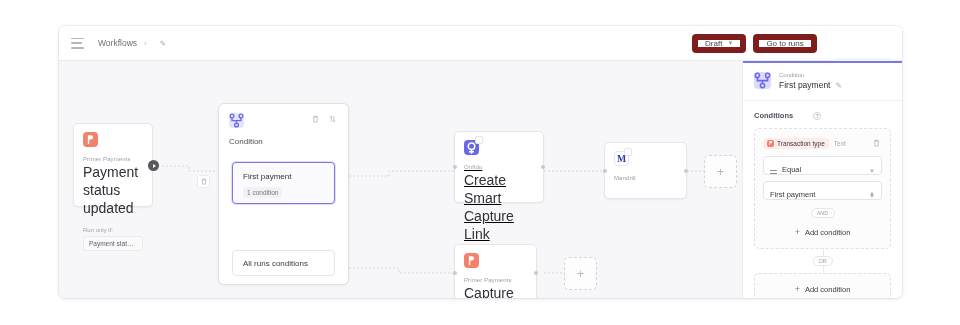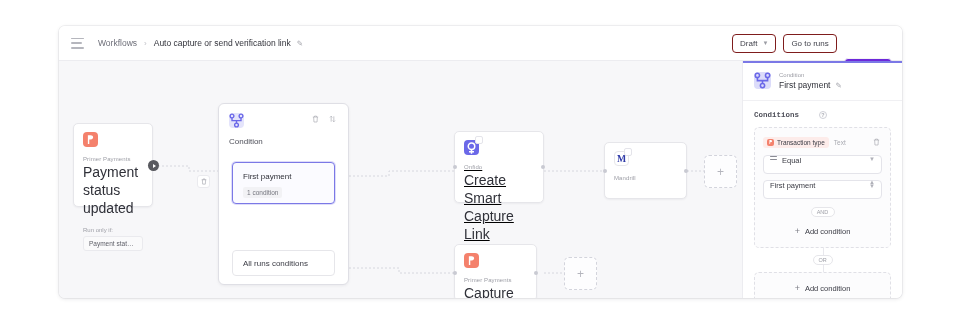--- a/index.html
+++ b/index.html
@@ -33,28 +33,28 @@
   .hamb i { display: block; height: 1.5px; background: #b5b6bd; border-radius: 1px; }
   .hamb i:nth-child(2) { width: 85%; }
   .crumb { font-size: 8.5px; color: #6d6e78; white-space: nowrap; }
   .crumb.link { cursor: pointer; }
   .crumb-sep { font-size: 8px; color: #c0c1c8; margin: 0 7px; }
   .crumb.cur { color: #33343c; }
   .pencil { margin-left: 6px; font-size: 7.5px; color: #9a9ba3; cursor: pointer; }
   .hdr-sp { flex: 1 1 auto; }
 
   .btn {
-    height: 19px; border: 1px solid #7f1d1d; border-radius: 4px;
+    height: 19px; border: 6px solid #7f1d1d; border-radius: 4px;
     background: #fff; font-size: 8px; color: #43444d;
     display: flex; align-items: center; gap: 5px;
     padding: 0 7px; cursor: pointer; white-space: nowrap;
   }
   .btn .cv { font-size: 6px; color: #9b9ca4; }
   .btn.status { margin-right: 7px; }
-  .btn.runs { margin-right: 7px; }
+  .btn.runs { margin-right: 17px; }
   .btn.steps { margin-right: 7px; padding-left: 5px; gap: 6px; }
   .stepbadge {
     width: 11px; height: 11px; border-radius: 50%;
     background: #eeeefb; border: 1px dashed #aeaee6;
     color: #6b6bd6; font-size: 6px;
     display: flex; align-items: center; justify-content: center;
     flex: 0 0 11px;
   }
   .btn.publish {
     background: #6d28d9; border-color: #f3f3f6; color: #bcbdc5;
@@ -162,38 +162,38 @@
   .insp::before { content: ""; position: absolute; left: 0; right: 0; top: 0;
                   height: 2px; background: #7b78e6; }
   .insp-head { display: flex; align-items: flex-start; gap: 8px; padding: 11px 11px 10px;
                border-bottom: 1px solid #f0f0f3; }
   .insp-icon { width: 17px; height: 17px; border-radius: 4px; background: #dcdcfa;
                display: flex; align-items: center; justify-content: center; flex: 0 0 17px; }
   .insp-kicker { font-size: 6px; color: #9d9ea6; margin-bottom: 2px; }
   .insp-title { font-size: 8.5px; color: #2f3038; display: flex; align-items: center; gap: 5px; }
   .insp-body { flex: 1 1 auto; padding: 10px 11px; overflow: hidden; }
   .sec-lbl { font-size: 7.5px; color: #4e4f59; font-weight: bold;
-             display: flex; align-items: center; gap: 20px; margin-bottom: 8px; font-family: Liberation Mono, monospace; }
+             display: flex; align-items: center; gap: 20px; margin-bottom: 8px; }
   .qmark { width: 8px; height: 8px; border-radius: 50%; border: 1px solid #cfd0d7;
            color: #aaabb3; font-size: 5.5px; display: flex; align-items: center;
            justify-content: center; cursor: pointer; }
 
   .cardgrp { border: 1px dashed #e0e0e6; border-radius: 5px; background: #fcfcfd;
              padding: 8px; }
   .crow { display: flex; align-items: center; gap: 5px; margin-bottom: 7px; }
   .chip { display: flex; align-items: center; gap: 3px; background: #fdecea;
           border-radius: 3px; padding: 2px 4px; font-size: 6.5px; color: #3a3b44; }
   .chip .sq { width: 7px; height: 7px; border-radius: 2px; background: #f4816c;
               display: flex; align-items: center; justify-content: center; }
   .chip .sq svg { width: 3.5px; height: 4.5px; }
   .crow .typ { font-size: 6.5px; color: #a8a9b1; }
   .crow-sp { flex: 1 1 auto; }
 
   .field { height: 19px; border: 1px solid #e4e4ea; border-radius: 4px; background: #fff;
-           display: flex; align-items: flex-start; gap: 5px; padding: 0 6px; margin-bottom: 6px;
+           display: flex; align-items: flex-end; gap: 5px; padding: 0 6px; margin-bottom: 6px;
            font-size: 7.5px; color: #3a3b44; cursor: pointer; }
   .field .fsp { flex: 1 1 auto; }
   .eqicon { display: flex; flex-direction: column; gap: 1.5px; }
   .eqicon i { display: block; width: 7px; height: 1.2px; background: #8b8c95; border-radius: 1px; }
   .caret { color: #b0b1b9; font-size: 6px; }
   .updown { display: flex; flex-direction: column; line-height: .6; color: #b0b1b9; font-size: 6px; }
 
   .andpill { margin: 2px auto 6px; width: 24px; height: 10px; border-radius: 5px;
              background: #fff; border: 1px solid #e6e6ea; color: #9d9ea6;
              font-size: 5.5px; display: flex; align-items: center; justify-content: center; }
@@ -217,21 +217,20 @@
 <div class="app">
 
   <div class="hdr">
     <div class="hamb">
         <i></i>
         <i></i>
         <i></i>
       </div>
     <span class="crumb link">Workflows</span>
     <span class="crumb-sep">›</span>
-    <span class="crumb cur">Auto capture or send verification link</span>
     <span class="pencil">✎</span>
     <div class="hdr-sp"></div>
 
     <div class="btn status">
       <span>Draft</span>
       <span class="cv">▼</span>
     </div>
 
     <div class="btn runs">
       <span>Go to runs</span>

